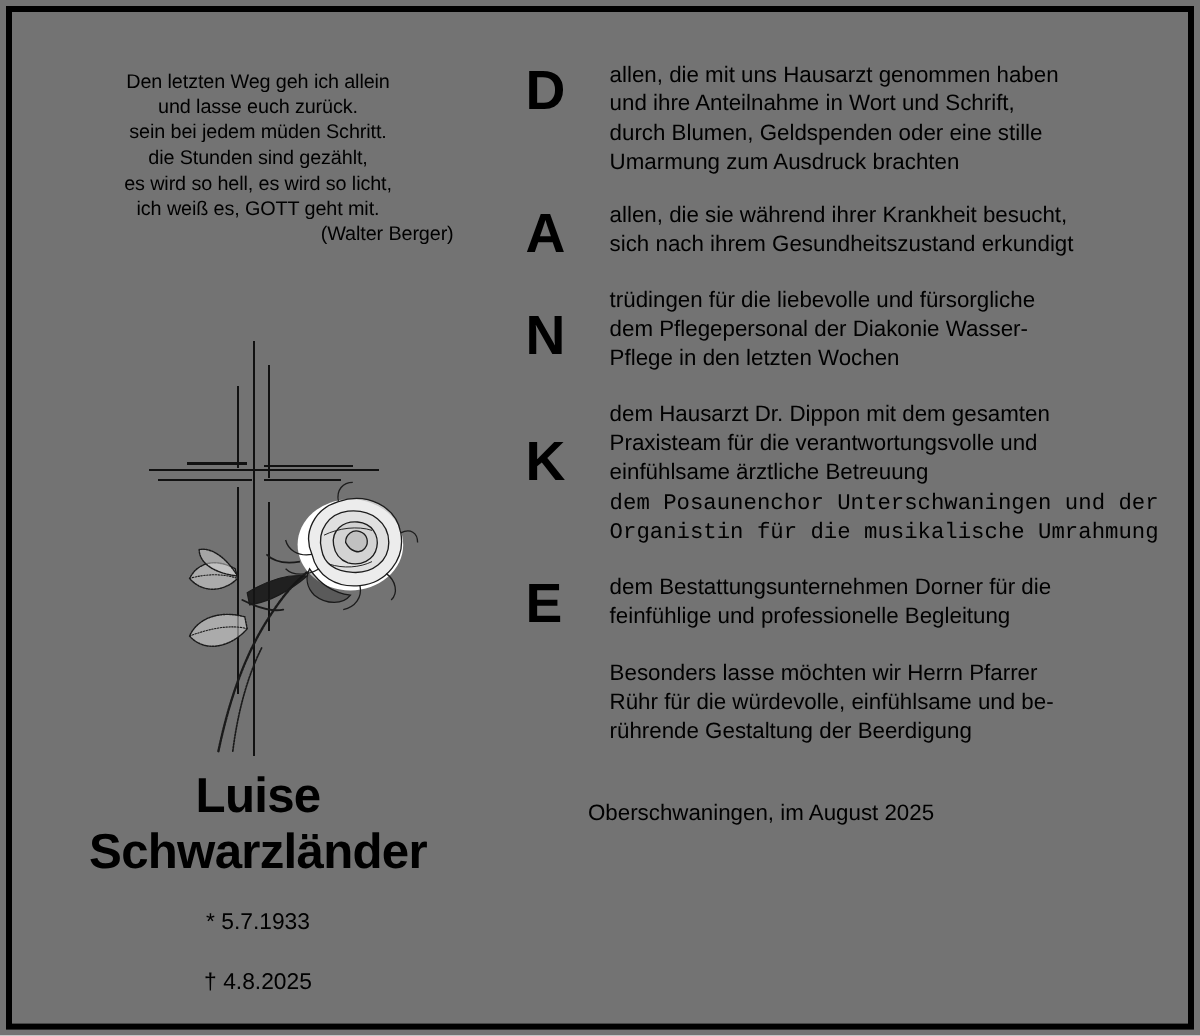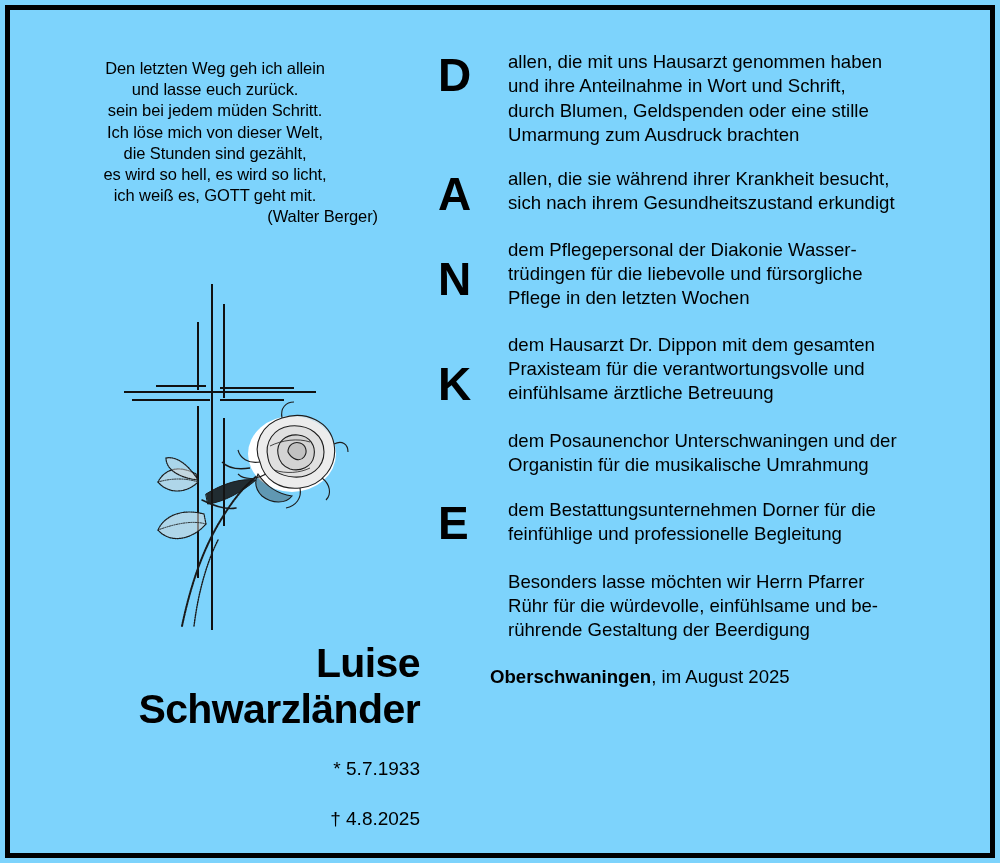--- a/index.html
+++ b/index.html
@@ -10,21 +10,21 @@
   body {
     font-family: "Liberation Sans", sans-serif;
     color: #000000;
     -webkit-font-smoothing: antialiased;
   }
 
   #notice {
     position: relative;
     width: 1000px;
     height: 863px;
-    background: #7dd3fc;
+    background: #737373;
     box-sizing: border-box;
     overflow: hidden;
   }
 
   
   .frame {
     position: absolute;
     left: 5px;
     top: 5px;
     right: 5px;
@@ -79,21 +79,21 @@
     height: 356px;
   }
   .art svg { display: block; width: 240px; height: 356px; }
 
   
   .name-block {
     position: absolute;
     left: 0px;
     top: 630px;
     width: 410px;
-    text-align: right;
+    text-align: center;
   }
   .name-line {
     display: block;
     font-size: 41px;
     font-weight: bold;
     line-height: 46px;
     letter-spacing: -0.6px;
     white-space: pre;
   }
   .dates {
@@ -142,21 +142,21 @@
 
   
   .place-line {
     position: absolute;
     left: 70px;
     top: 655px;
     font-size: 18.6px;
     line-height: 24px;
     white-space: pre;
   }
-  .place-line b { font-weight: bold; margin-top: 26px; }
+  .place-line b { font-weight: normal; margin-top: 26px; }
 
   
   .signature {
     position: absolute;
     right: 22px;
     top: 742px;
     text-align: right;
     font-size: 18.6px;
     line-height: 25px;
   }
@@ -171,21 +171,20 @@
   <div class="frame"></div>
 
   <div class="inner">
 
     <div class="left-col">
 
       <div class="poem">
         <span class="ln">Den letzten Weg geh ich allein</span>
         <span class="ln">und lasse euch zurück.</span>
         <span class="ln">sein bei jedem müden Schritt.</span>
-        <span class="ln">Ich löse mich von dieser Welt,</span>
         <span class="ln">die Stunden sind gezählt,</span>
         <span class="ln">es wird so hell, es wird so licht,</span>
         <span class="ln">ich weiß es, GOTT geht mit.</span>
         <span class="attrib">(Walter Berger)</span>
       </div>
 
       <div class="art">
         <svg viewBox="0 0 240 356" xmlns="http://www.w3.org/2000/svg">
           <g stroke="#111111" fill="none" shape-rendering="crispEdges">
 
@@ -281,36 +280,36 @@
           <span class="danke-letter" style="top:4px;">A</span>
           <div class="danke-text">
             <span class="ln">allen, die sie während ihrer Krankheit besucht,</span>
             <span class="ln">sich nach ihrem Gesundheitszustand erkundigt</span>
           </div>
         </div>
 
         <div class="danke-row" style="margin-top:22px;">
           <span class="danke-letter" style="top:18px;">N</span>
           <div class="danke-text">
+            <span class="ln">trüdingen für die liebevolle und fürsorgliche</span>
             <span class="ln">dem Pflegepersonal der Diakonie Wasser-</span>
-            <span class="ln">trüdingen für die liebevolle und fürsorgliche</span>
             <span class="ln">Pflege in den letzten Wochen</span>
           </div>
         </div>
 
         <div class="danke-row" style="margin-top:22px;">
           <span class="danke-letter" style="top:28px;">K</span>
           <div class="danke-text">
             <span class="ln">dem Hausarzt Dr. Dippon mit dem gesamten</span>
             <span class="ln">Praxisteam für die verantwortungsvolle und</span>
             <span class="ln">einfühlsame ärztliche Betreuung</span>
           </div>
         </div>
 
-        <div class="danke-row" style="margin-top:23px;">
+        <div class="danke-row" style="margin-top:2px;font-family:Liberation Mono, monospace;">
           <span class="danke-letter" style="top:0px;"></span>
           <div class="danke-text">
             <span class="ln">dem Posaunenchor Unterschwaningen und der</span>
             <span class="ln">Organistin für die musikalische Umrahmung</span>
           </div>
         </div>
 
         <div class="danke-row" style="margin-top:21px;">
           <span class="danke-letter" style="top:2px;">E</span>
           <div class="danke-text">

